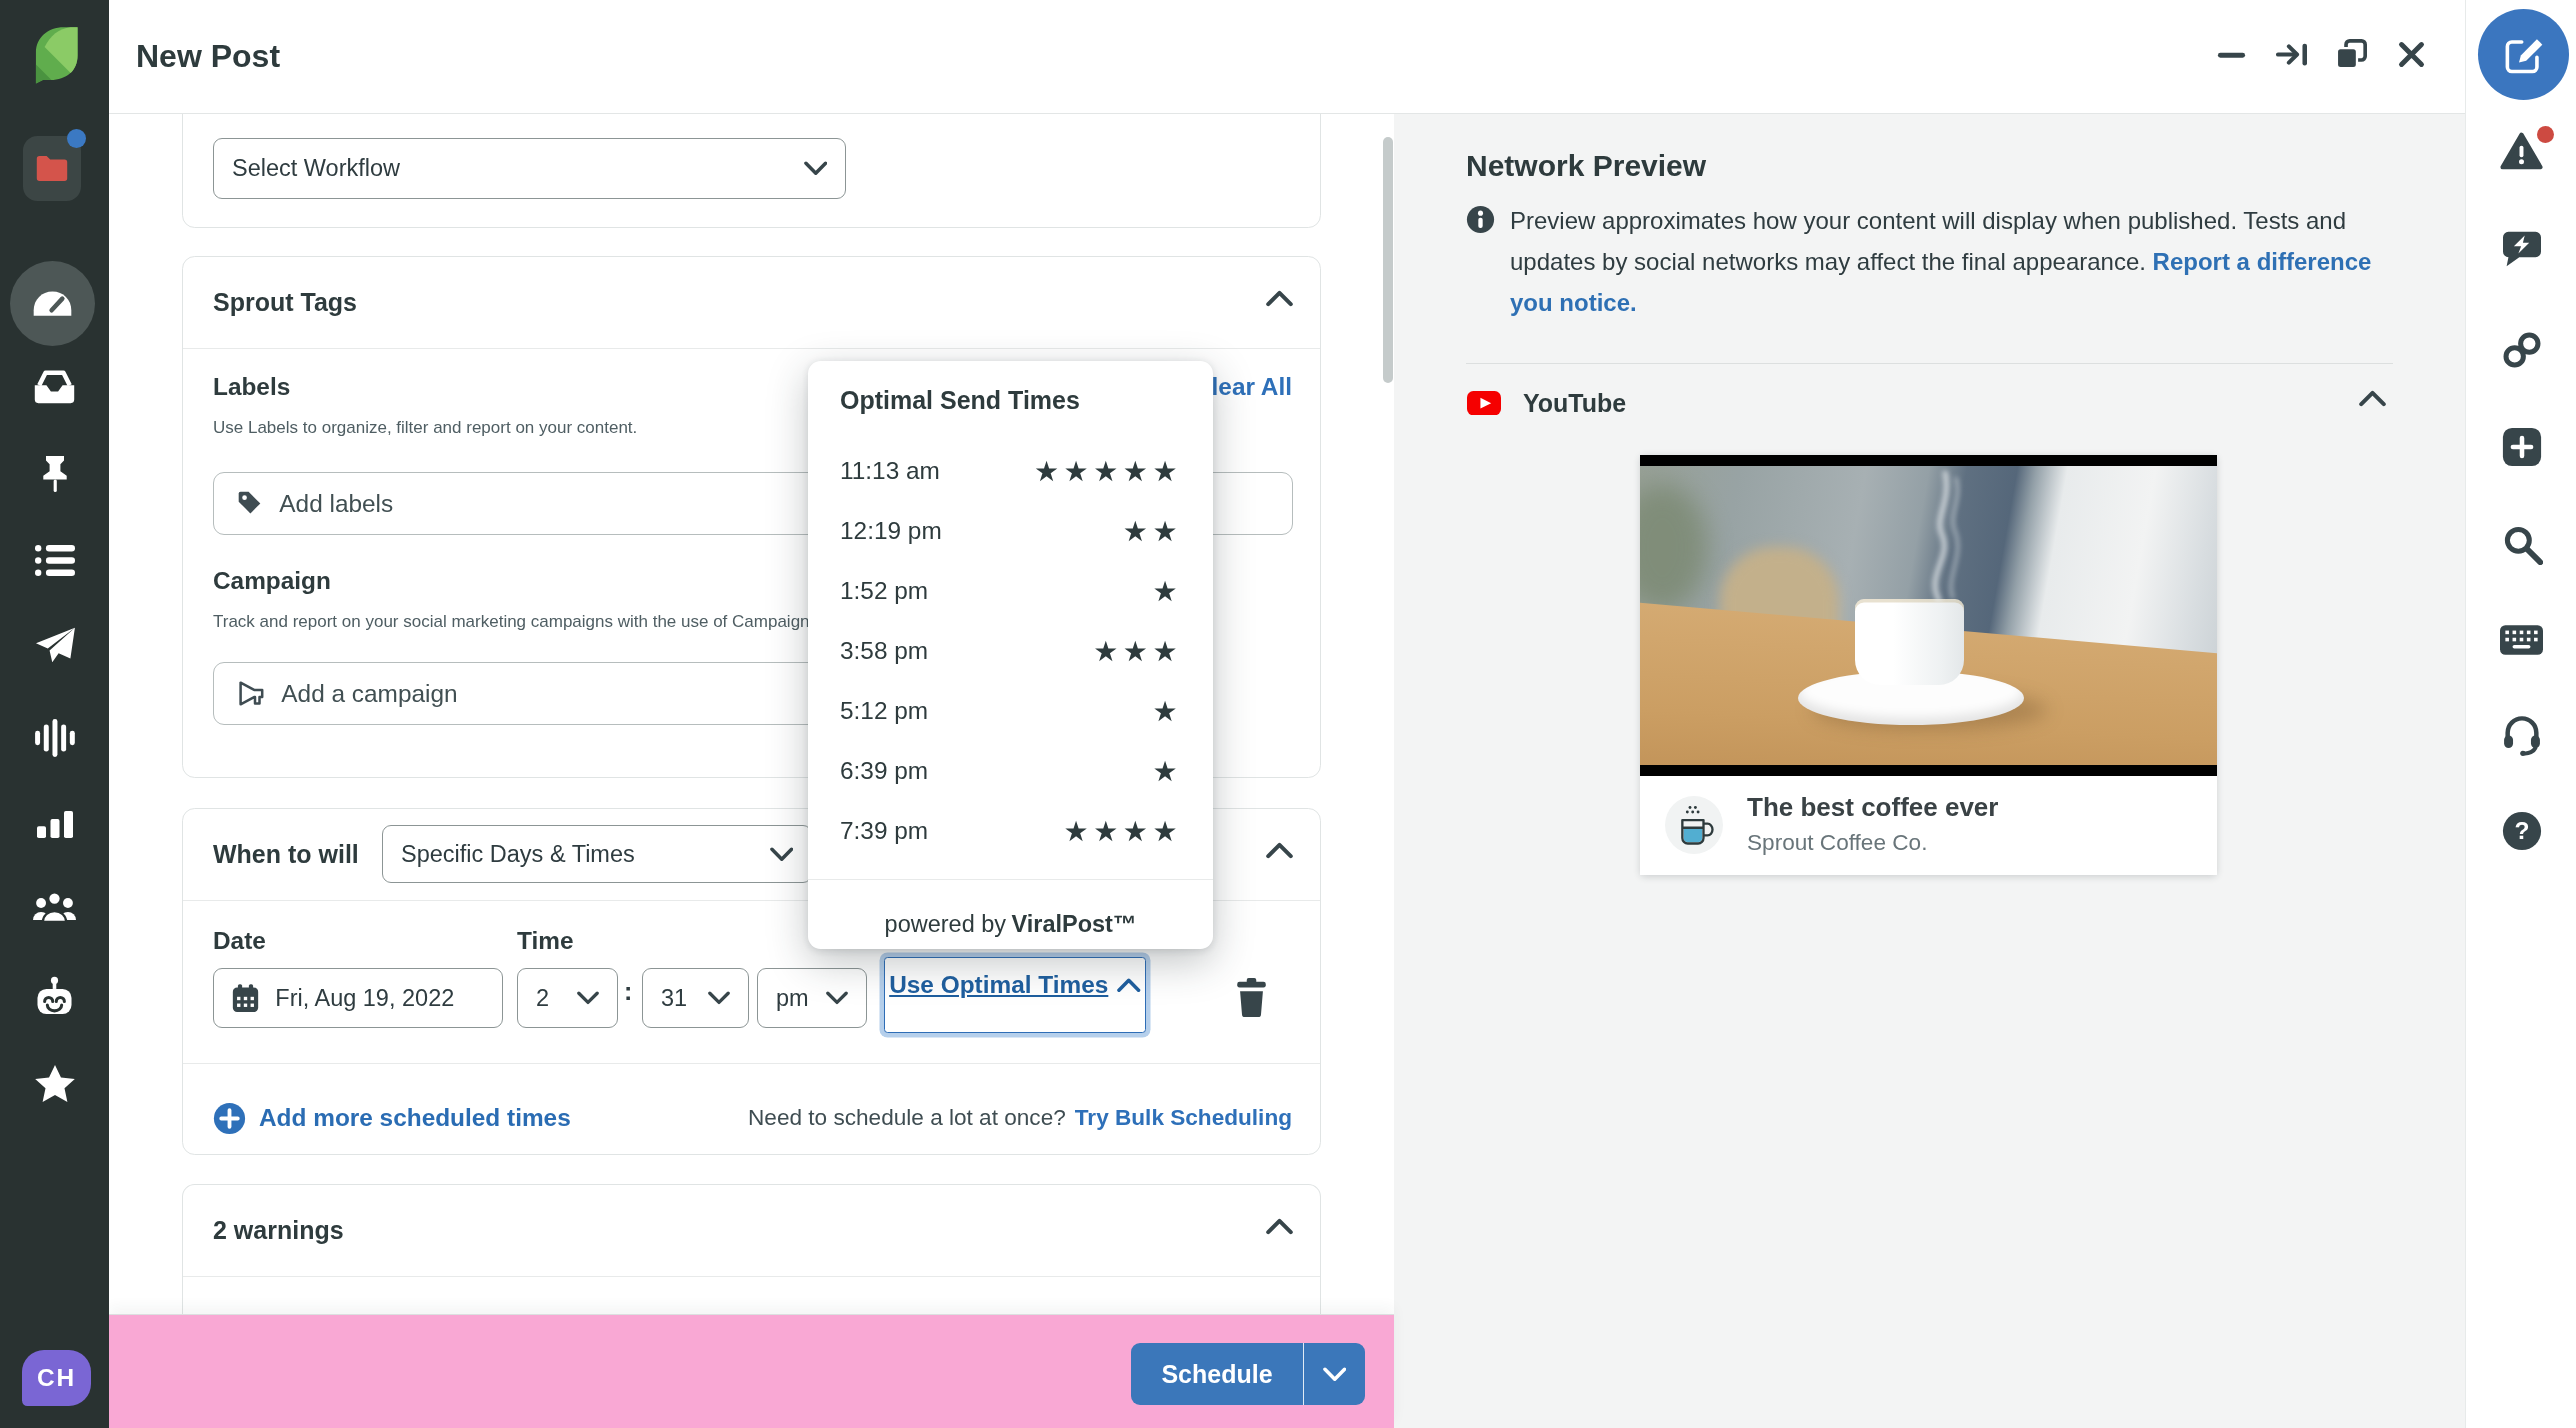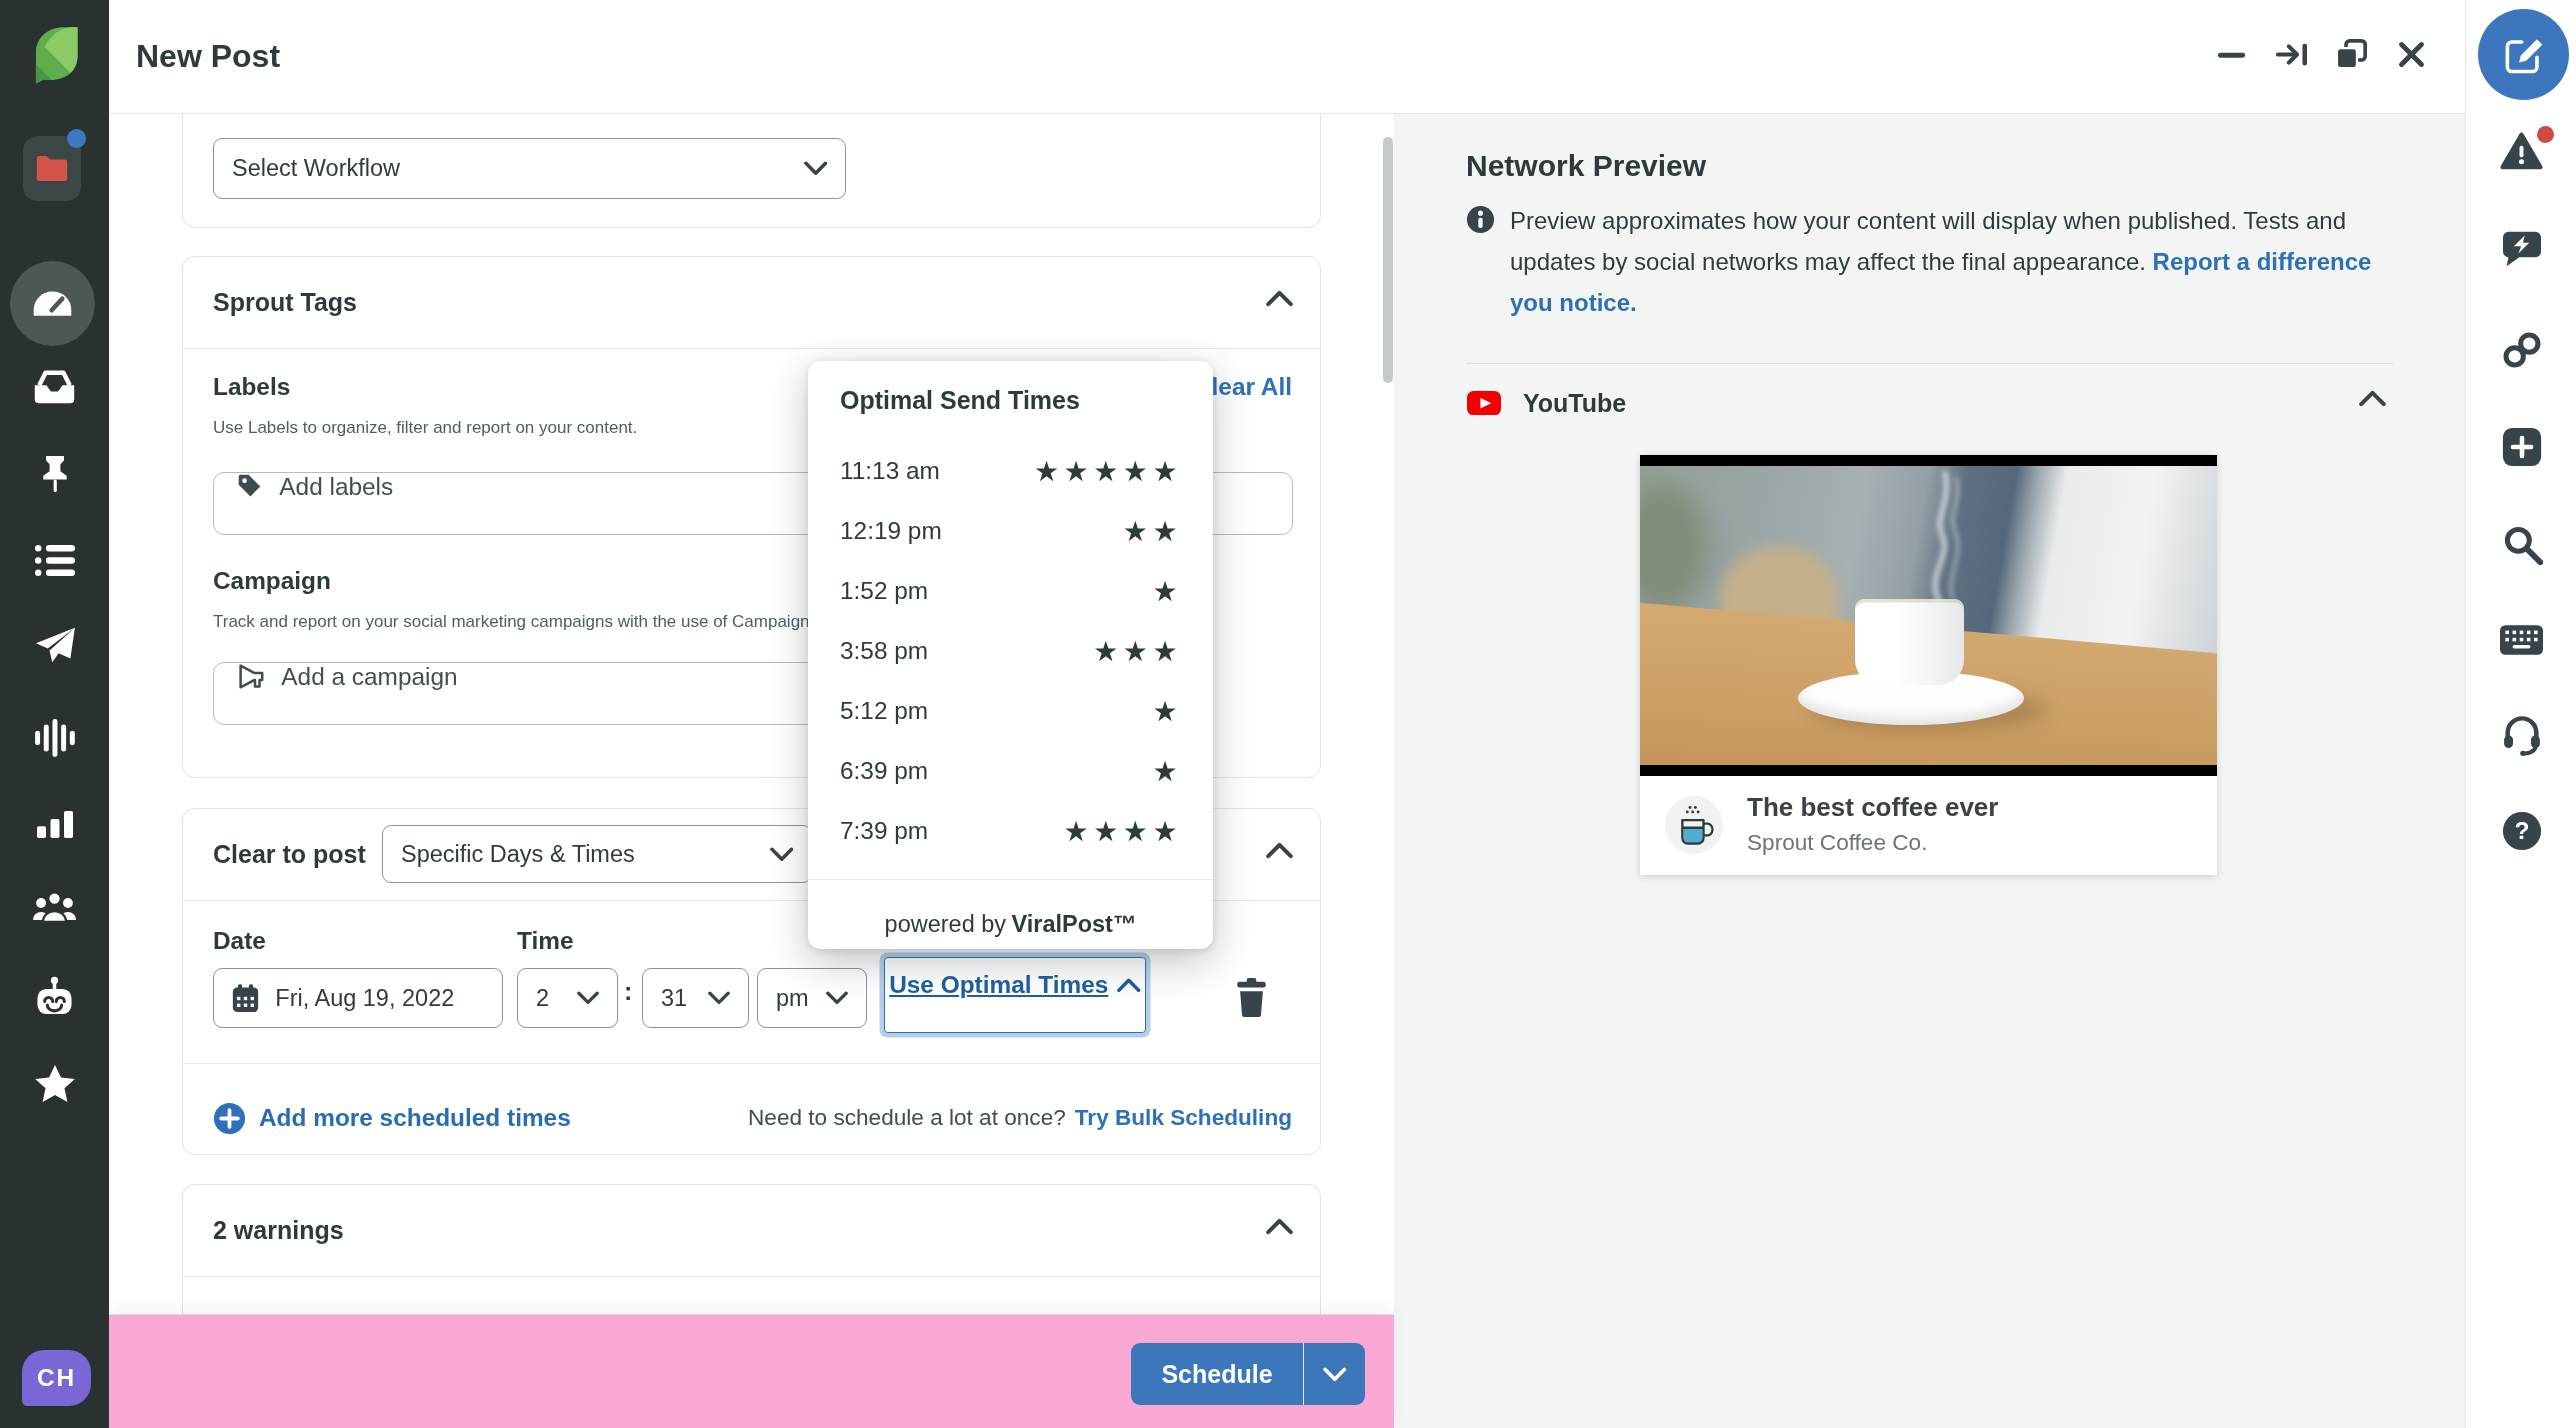--- a/index.html
+++ b/index.html
@@ -25,21 +25,21 @@
   #composer{left:109px;top:113px;width:1285px;height:1315px;background:#fff;z-index:5;}
   .card{position:absolute;left:73px;width:1137px;background:#fff;border:1.8px solid #e0e4e4;border-radius:12.7px;}
   .card-head{position:absolute;left:0;top:0;right:0;height:91px;}
   .card-title{position:absolute;left:30px;top:0;height:91px;display:flex;align-items:center;
     font-size:25px;font-weight:bold;color:#2e3b3d;}
   .card-chevron{position:absolute;right:27px;top:33px;}
   .hr{position:absolute;left:0;right:0;height:0;border-top:1.8px solid #e8eaea;}
   .sec-label{position:absolute;font-size:24.4px;font-weight:bold;color:#2e3b3d;}
   .sec-desc{position:absolute;font-size:17px;color:#4f5e63;}
   .pill-input{position:absolute;height:63px;border:1.8px solid #b6bdbd;border-radius:11px;background:#fff;
-    display:flex;padding:0 22px;gap:16.3px;box-sizing:border-box;}
+    display:flex;align-items:center;padding:0 22px;gap:16.3px;box-sizing:border-box;}
   .pill-text{font-size:24.4px;color:#414f52;}
   .select{position:absolute;border:1.8px solid #8c9595;border-radius:9px;background:#fff;
     display:flex;align-items:center;justify-content:space-between;padding:0 18px;box-sizing:border-box;}
   .select .val{font-size:23.5px;color:#2f3c40;}
   #card-workflow{top:-27px;height:140px;}
   #workflow-select{left:30px;top:51px;width:633px;height:61px;}
   #card-tags{top:143px;height:520px;}
   #labels-label{left:30px;top:116px;}
   #clear-all{position:absolute;right:28px;top:116px;font-size:24.4px;font-weight:bold;color:#2e70b9;cursor:pointer;}
   #labels-desc{left:30px;top:161px;}
@@ -286,21 +286,21 @@
     <div id="campaign-desc" class="sec-desc">Track and report on your social marketing campaigns with the use of Campaigns. Learn more.</div>
     <div id="campaign-input" class="pill-input">
       <svg width="29" height="27" viewBox="0 0 32 30">
         <path d="M29 11 H20 L5 3 V27 L20 19 H21 V26 H26 V19 H29 Z" fill="none" stroke="#3f4c52" stroke-width="2.8" stroke-linejoin="round"></path>
       </svg>
       <span class="pill-text">Add a campaign</span>
     </div>
   </div>
 
   <div id="card-when" class="card">
-    <div id="when-label">Clear to post</div>
+    <div id="when-label">When to will</div>
     <div id="when-mode" class="select">
       <span class="val">Specific Days &amp; Times</span>
       <svg width="23.5" height="14.5" viewBox="0 0 24 14">
         <polyline points="2,2 12,12 22,2" fill="none" stroke="#37454a" stroke-width="3.6" stroke-linecap="round" stroke-linejoin="round"></polyline>
       </svg>
     </div>
     <svg class="card-chevron" width="27" height="17" viewBox="0 0 24 14">
       <polyline points="2,12 12,2 22,12" fill="none" stroke="#37454a" stroke-width="3.6" stroke-linecap="round" stroke-linejoin="round"></polyline>
     </svg>
     <div class="hr" style="top:91px;"></div>

